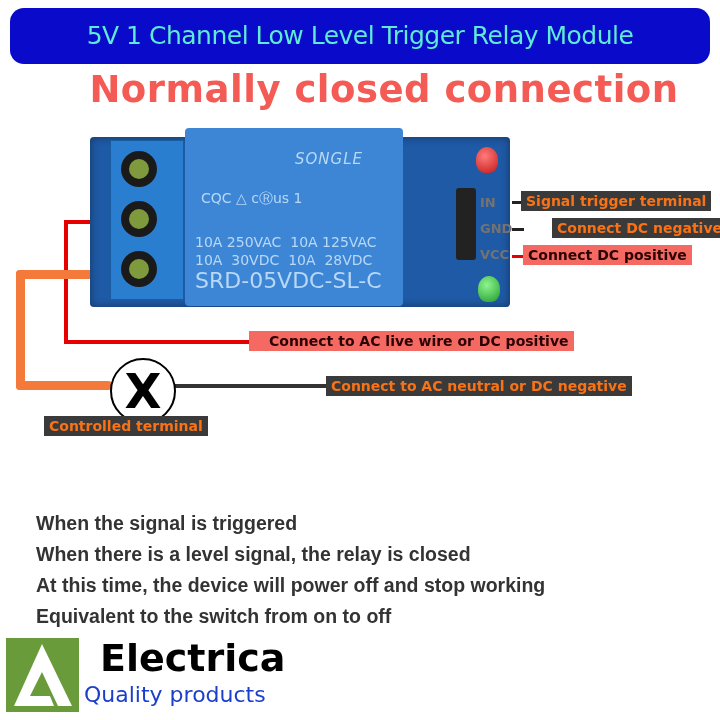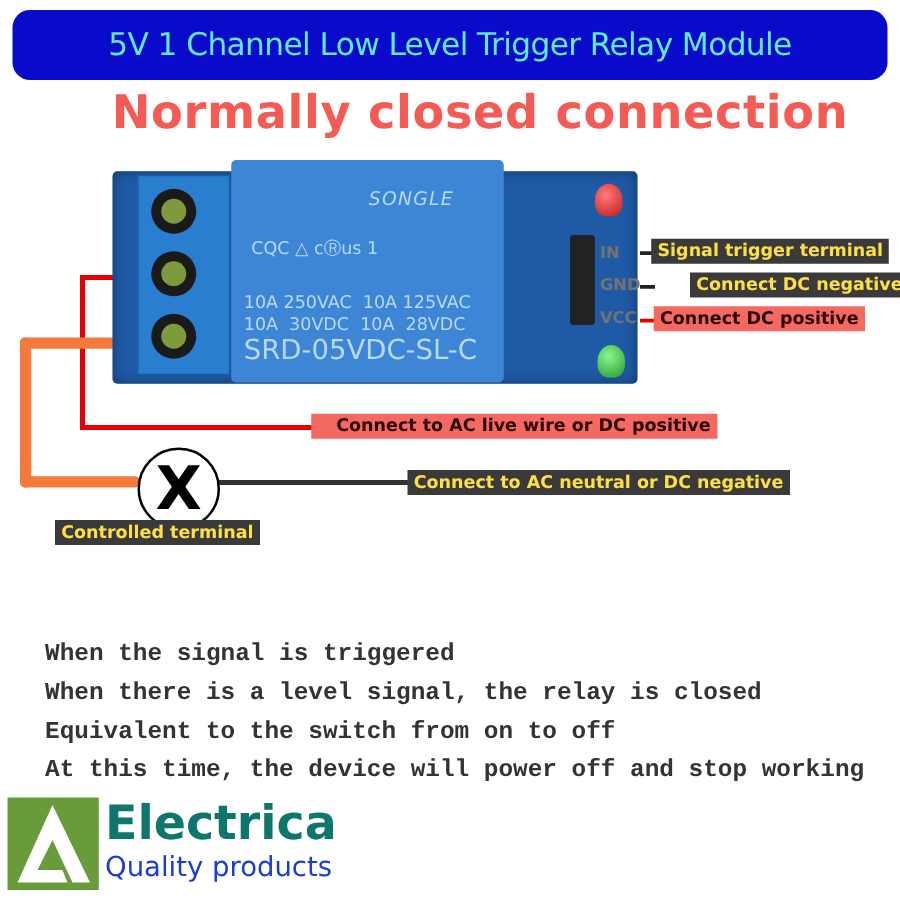--- a/index.html
+++ b/index.html
@@ -13,26 +13,26 @@
   .screw::after { content:""; position:absolute; left:8px; top:8px; width:20px; height:20px; border-radius:50%; background:#7e9a3c; }
   .relay { left:185px; top:128px; width:218px; height:178px; background:#3d86d6; border-radius:4px; color:#b8d8f6; font-family:"DejaVu Sans", sans-serif; }
   .relay .brand { position:absolute; left:110px; top:22px; font-style:italic; font-size:15px; letter-spacing:1px; }
   .relay .certs { position:absolute; left:16px; top:62px; font-size:14px; }
   .relay .ratings { position:absolute; left:10px; top:105px; font-size:14px; line-height:18px; white-space:pre; }
   .relay .model { position:absolute; left:10px; top:140px; font-size:22px; }
   .led { width:22px; height:26px; border-radius:50% 50% 40% 40%; position:absolute; }
   .pins { left:456px; top:188px; width:20px; height:72px; background:#222; border-radius:3px; }
   .pinlabel { color:#737373; font-size:13px; font-weight:bold; font-family:"DejaVu Sans", sans-serif; }
   .tag { position:absolute; font-weight:bold; font-size:14px; padding:2px 5px; white-space:nowrap; font-family:"DejaVu Sans", sans-serif; }
-  .tag.dark { background:#3a3a3a; color:#fde047; }
+  .tag.dark { background:#3a3a3a; color:#f97316; }
   .tag.red { background:#f46a62; color:#2a0000; }
   .line { position:absolute; }
-  .body-text { left:36px; top:508px; font-weight:bold; color:#333; font-size:19.5px; line-height:31px; font-family:Liberation Mono, monospace; }
+  .body-text { left:36px; top:508px; font-weight:bold; color:#333; font-size:19.5px; line-height:31px; font-family:Liberation Sans, sans-serif; }
   .logo-box { left:6px; top:638px; width:73px; height:74px; background:#6a9b3a; }
-  .logo-name { left:84px; top:636px; color:#0f766e; font-weight:bold; font-size:38px; font-family:"DejaVu Sans", sans-serif; }
+  .logo-name { left:100px; top:636px; color:#000000; font-weight:bold; font-size:38px; font-family:"DejaVu Sans", sans-serif; }
   .logo-tag { left:84px; top:682px; color:#1b3fcc; font-size:22px; font-family:"DejaVu Sans", sans-serif; }
   .equip { left:110px; top:358px; width:62px; height:62px; border:2px solid #000; border-radius:50%; background:#fff; text-align:center; line-height:62px; font-size:48px; font-weight:bold; color:#000; font-family:"DejaVu Sans", sans-serif; }
 </style>
 </head>
 <body>
 
 <div class="abs title-bar">5V 1 Channel Low Level Trigger Relay Module</div>
 <div class="abs subtitle">Normally closed connection</div>
 
 <div class="line" style="left:64px;top:220px;width:4px;height:124px;background:#e60000;"></div>
@@ -71,22 +71,22 @@
 <div class="tag red" style="left:523px;top:245px;">Connect DC positive</div>
 
 <div class="tag red" style="left:249px;top:331px;padding-left:20px;">Connect to AC live wire or DC positive</div>
 <div class="abs equip">X</div>
 <div class="tag dark" style="left:326px;top:376px;">Connect to AC neutral or DC negative</div>
 <div class="tag dark" style="left:44px;top:416px;">Controlled terminal</div>
 
 <div class="abs body-text">
   <div>When the signal is triggered</div>
   <div>When there is a level signal, the relay is closed</div>
+  <div>At this time, the device will power off and stop working</div>
   <div>Equivalent to the switch from on to off</div>
-  <div>At this time, the device will power off and stop working</div>
 </div>
 
 <div class="abs logo-box">
   <svg width="73" height="74" viewBox="0 0 73 74">
     <polygon points="36,6 66,68 52,68 36,34 24,58 44,58 48,68 8,68" fill="#ffffff"></polygon>
   </svg>
 </div>
 <div class="abs logo-name">Electrica</div>
 <div class="abs logo-tag">Quality products</div>
 

